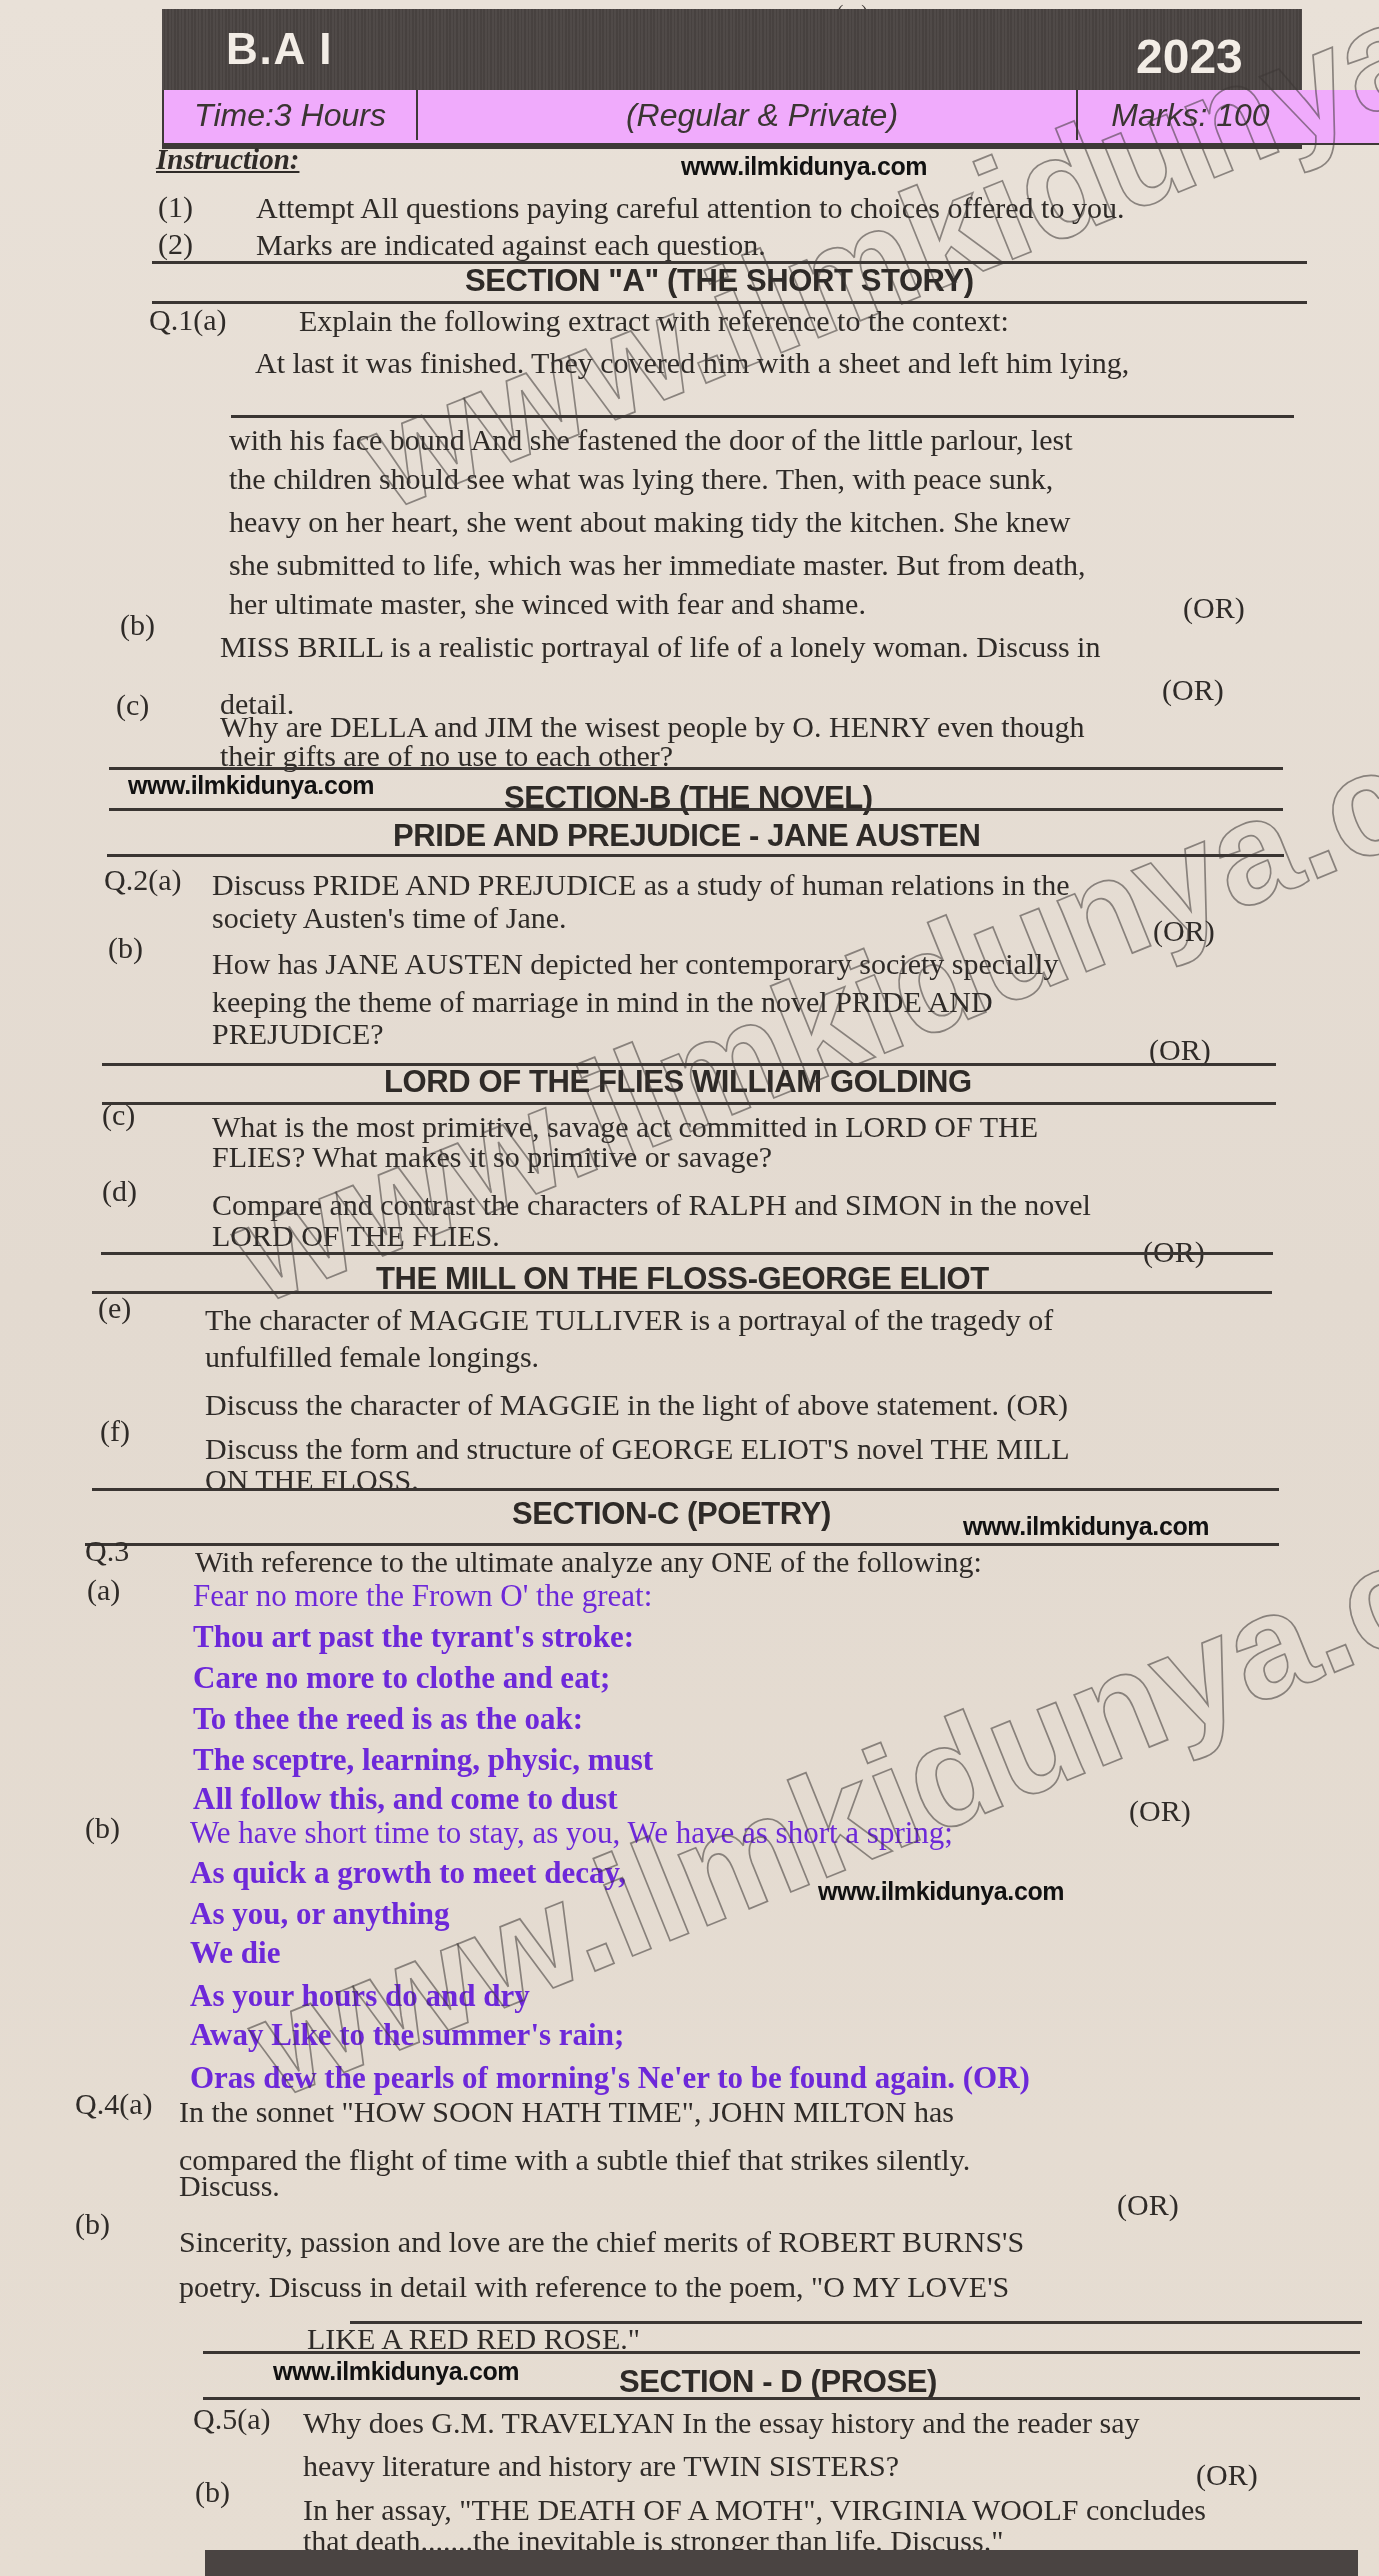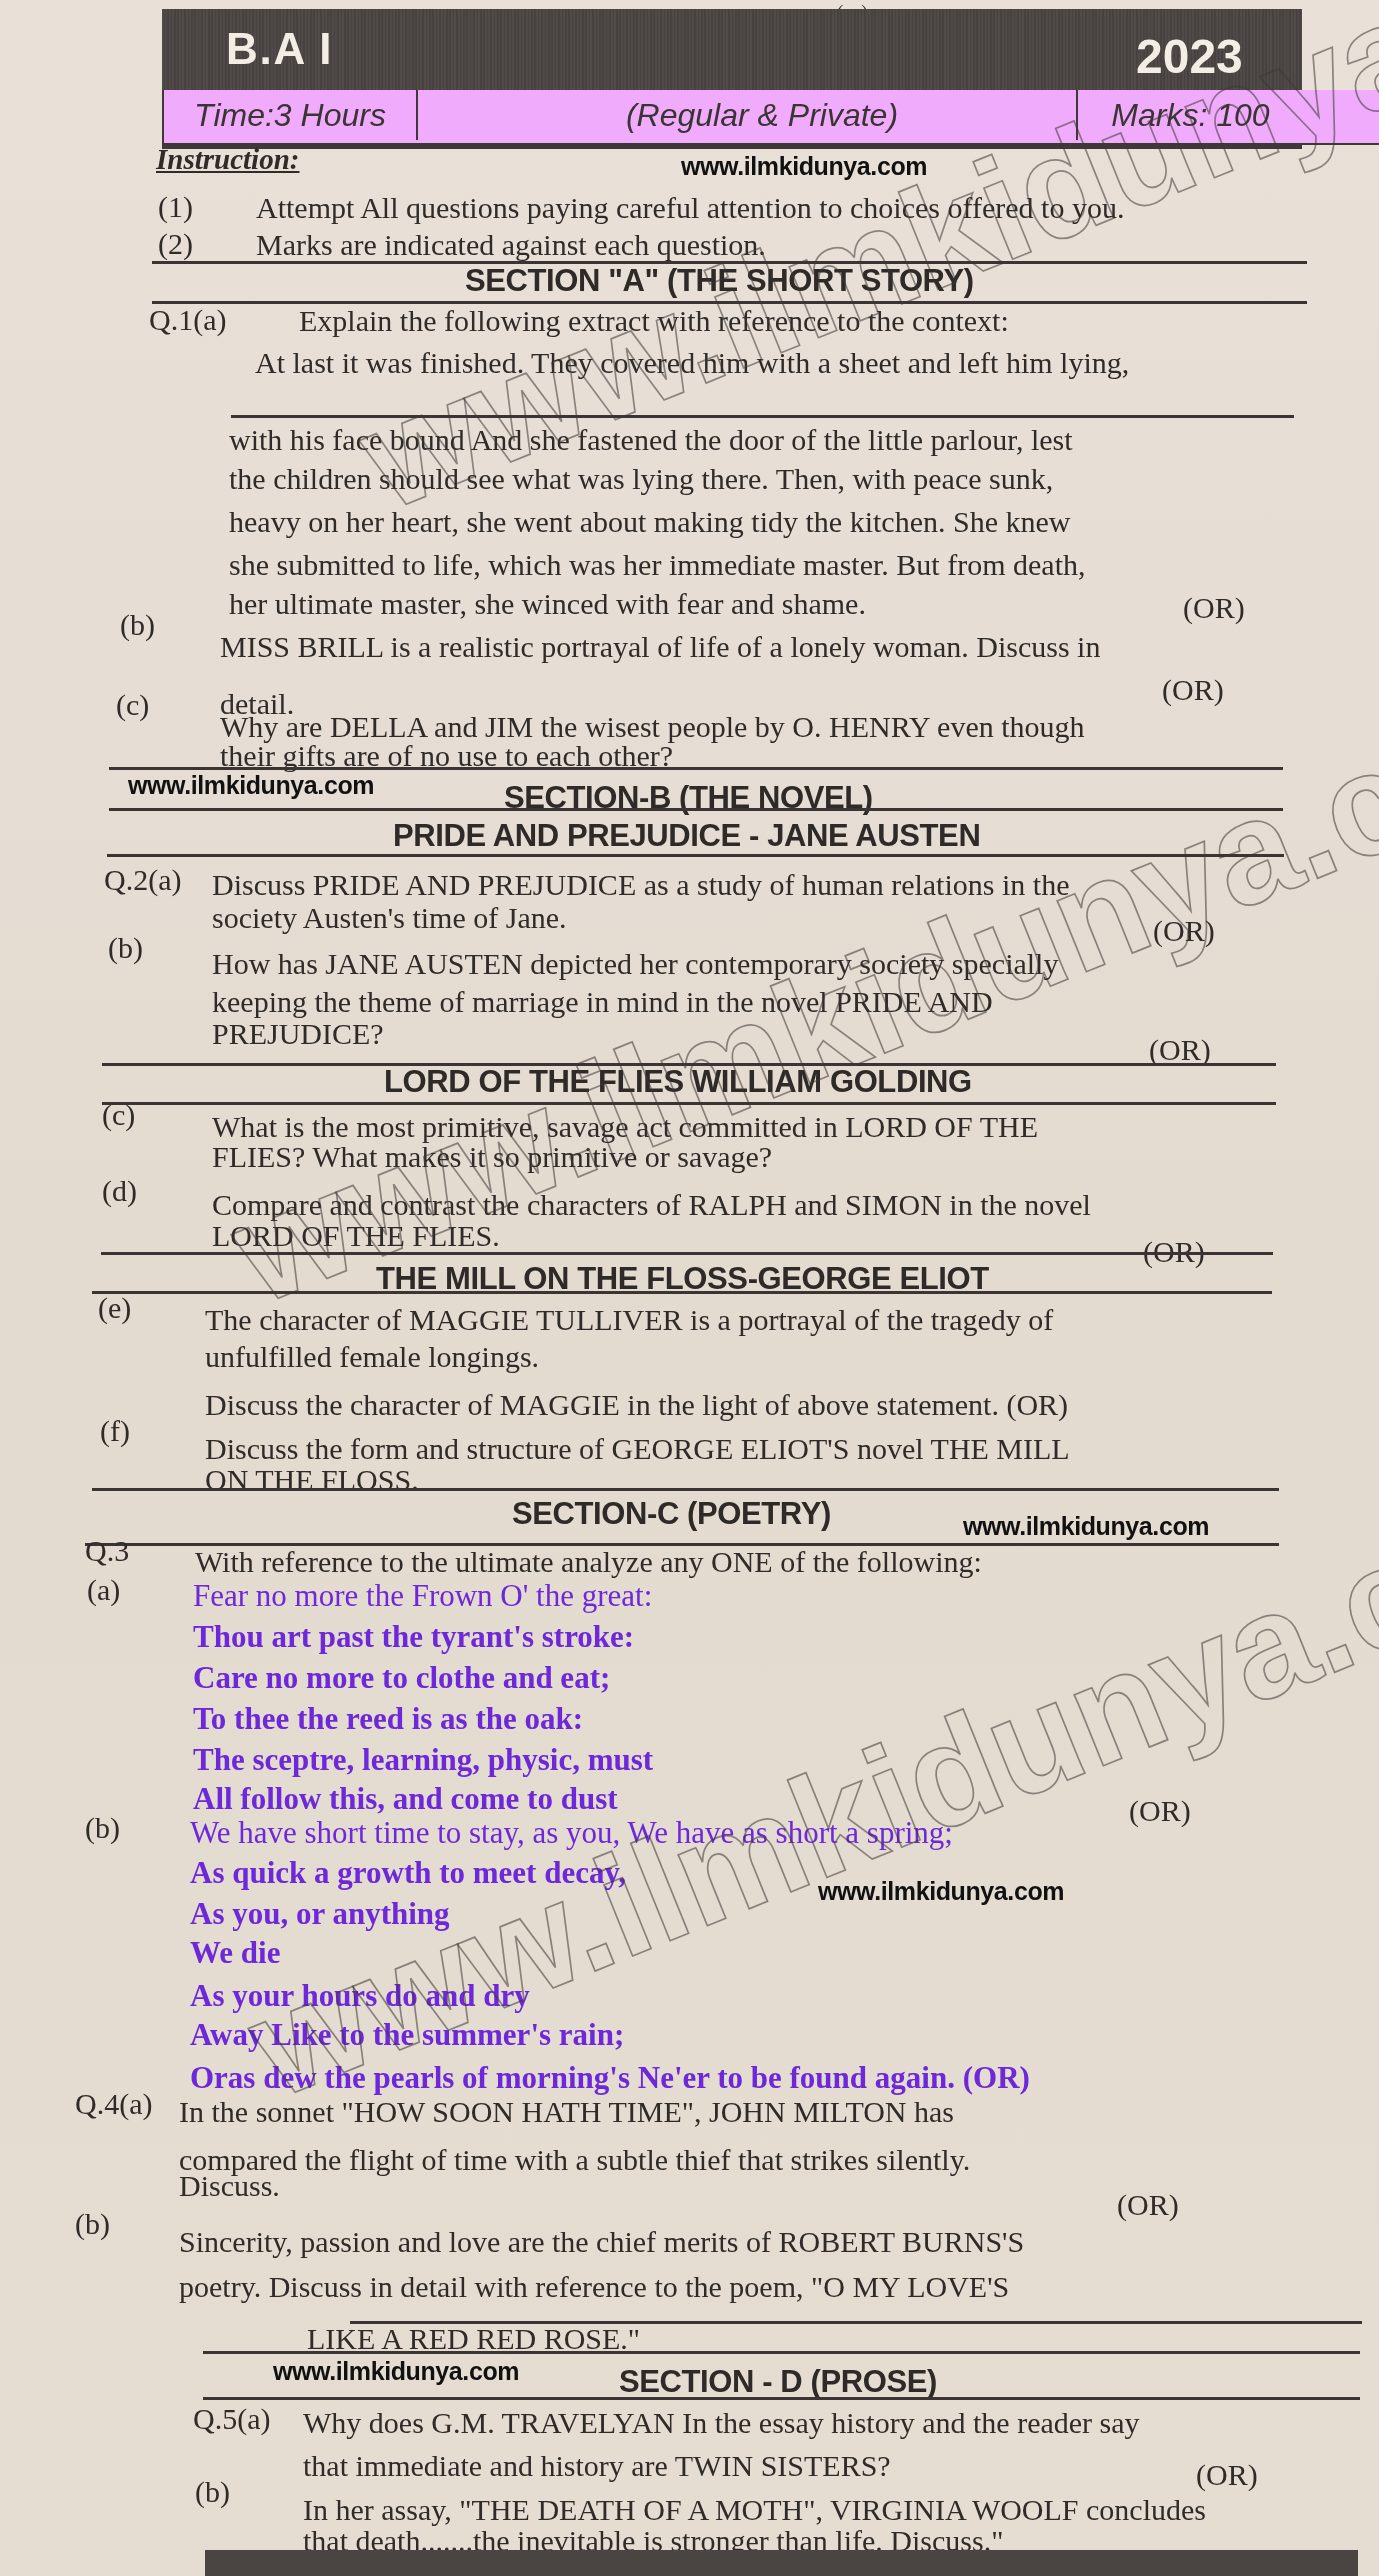--- a/index.html
+++ b/index.html
@@ -187,21 +187,21 @@
 <div class="rule" style="left:350px;top:2321px;width:1012px;"></div>
 <div class="abs line" style="left:307px;top:2321px;">LIKE A RED RED ROSE."</div>
 
 <div class="rule" style="left:203px;top:2351px;width:1157px;"></div>
 <div class="abs watermark-text" style="left:273px;top:2357px;">www.ilmkidunya.com</div>
 <div class="sect-head" style="left:619px;top:2364px;">SECTION - D (PROSE)</div>
 <div class="rule" style="left:203px;top:2397px;width:1157px;"></div>
 
 <div class="num" style="left:193px;top:2402px;">Q.5(a)</div>
 <div class="abs line" style="left:303px;top:2405px;">Why does G.M. TRAVELYAN In the essay history and the reader say</div>
-<div class="abs line" style="left:303px;top:2448px;">that immediate and history are TWIN SISTERS?</div>
+<div class="abs line" style="left:303px;top:2448px;">heavy literature and history are TWIN SISTERS?</div>
 <div class="or" style="left:1196px;top:2458px;">(OR)</div>
 
 <div class="num" style="left:195px;top:2475px;">(b)</div>
 <div class="abs line" style="left:303px;top:2492px;">In her assay, "THE DEATH OF A MOTH", VIRGINIA WOOLF concludes</div>
 <div class="abs line" style="left:303px;top:2523px;">that death.......the inevitable is stronger than life. Discuss."</div>
 
 <div class="abs footer-band"></div>
 
 <div class="big-wm" style="left:401px;top:376px;transform:rotate(-22deg);">www.ilmkidunya.com</div>
 <div class="big-wm" style="left:273px;top:1170px;transform:rotate(-22deg);">www.ilmkidunya.com</div>

